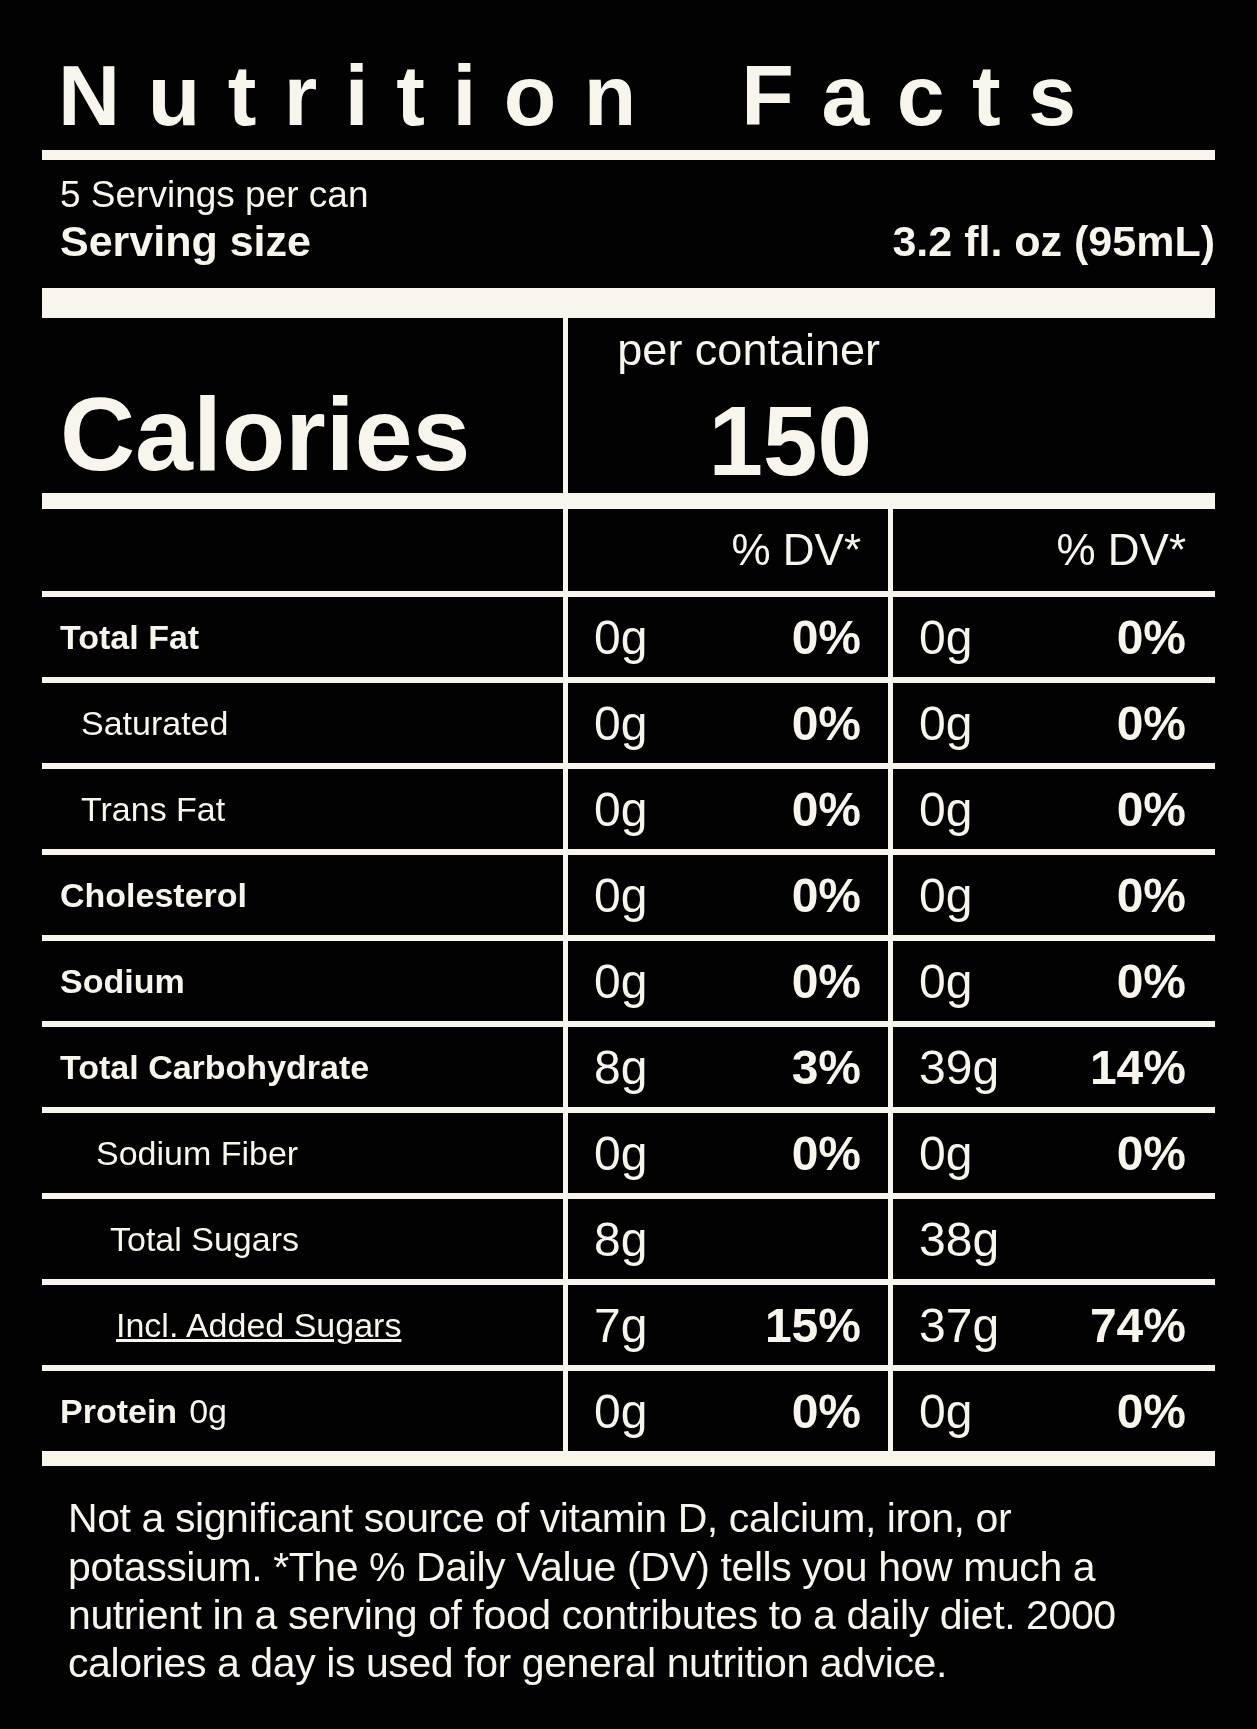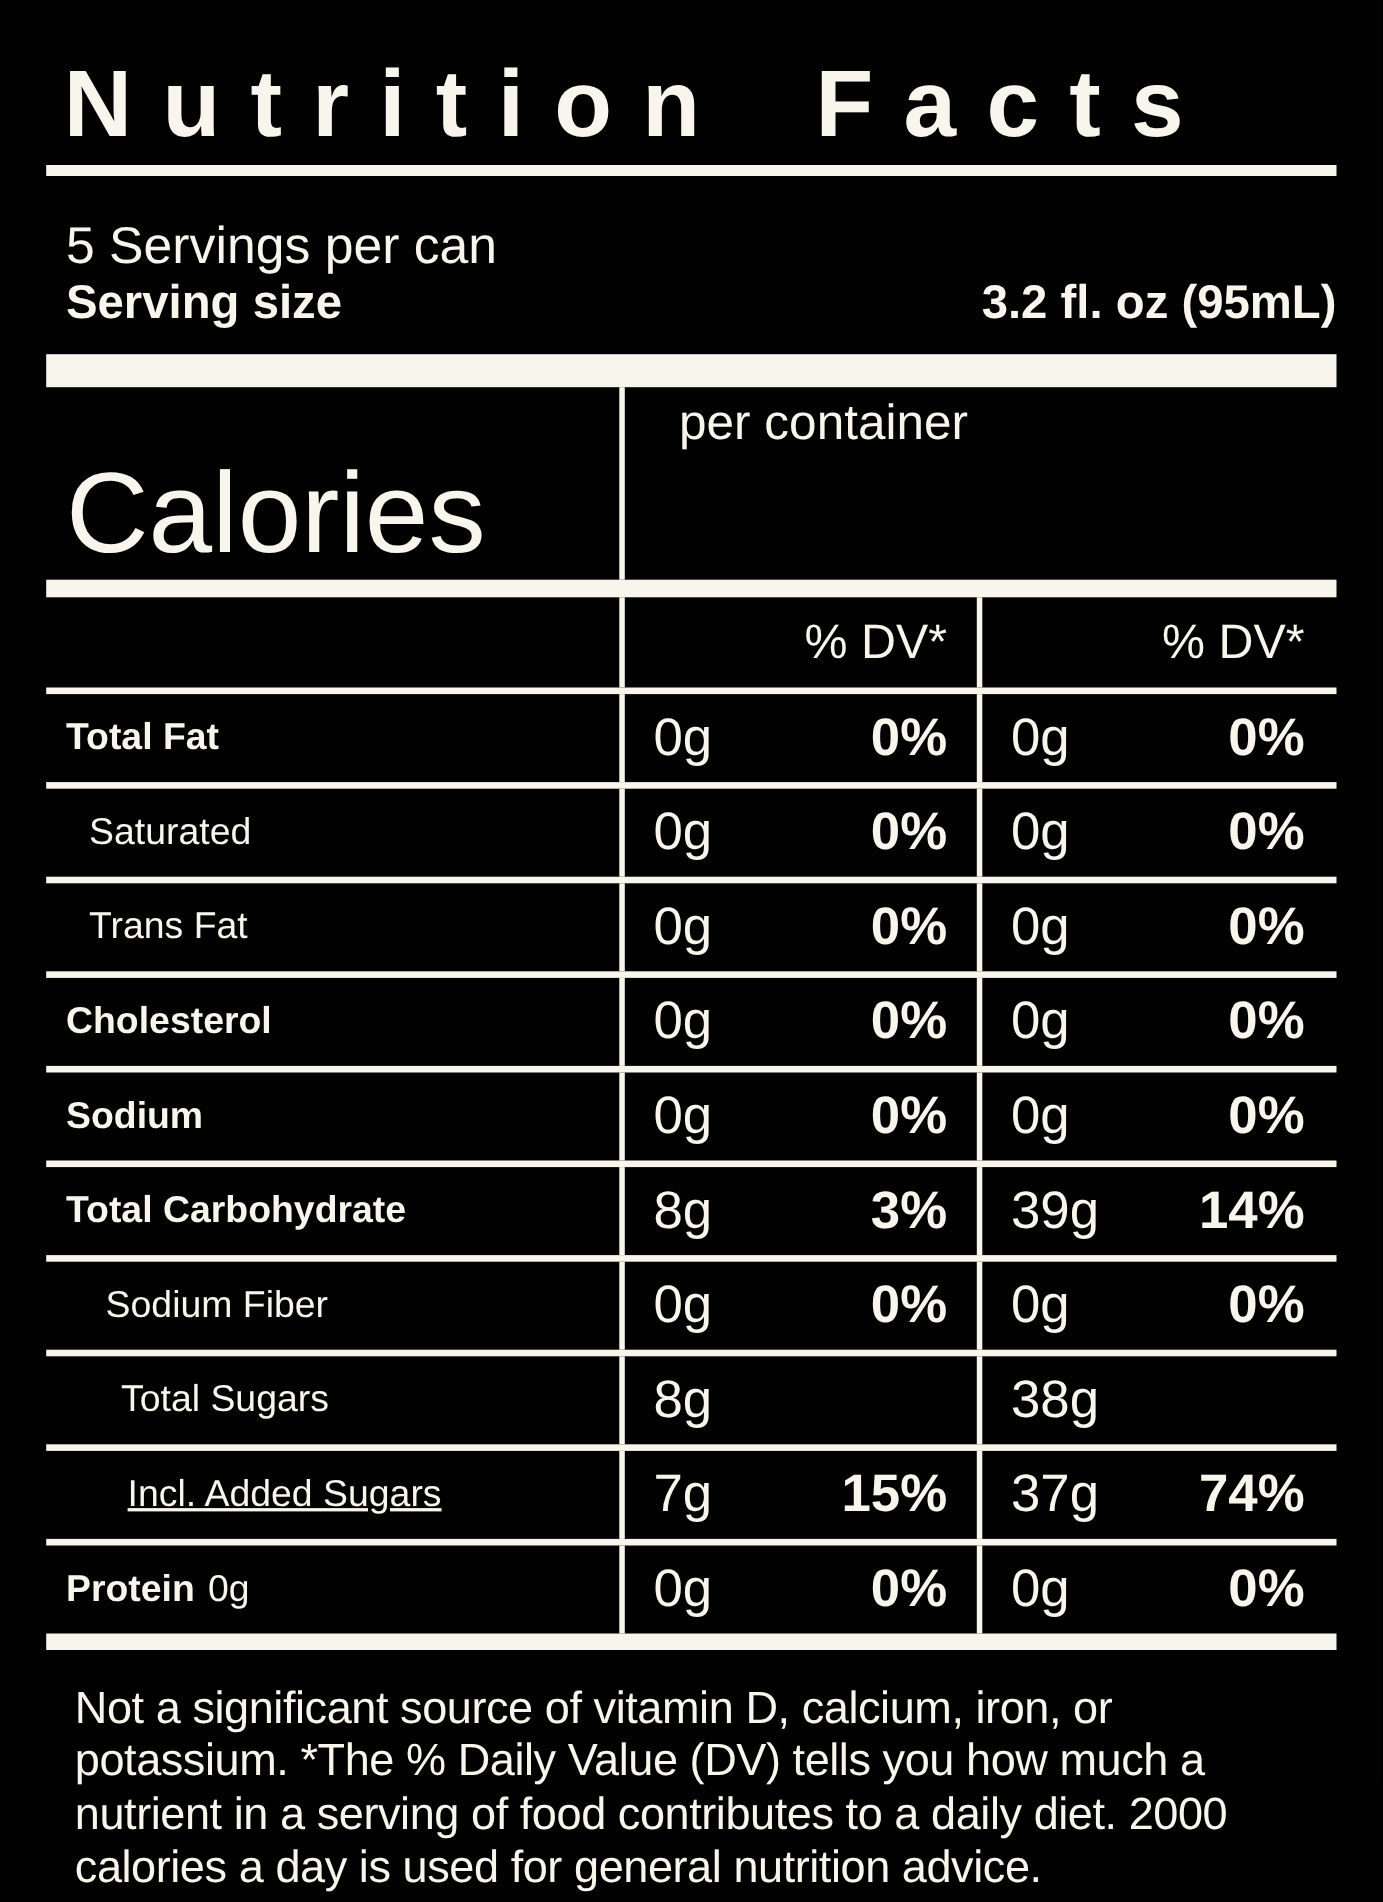--- a/index.html
+++ b/index.html
@@ -17,32 +17,32 @@
     overflow:hidden;
     font-family:"Liberation Sans", sans-serif;
   }
   
   .title{
     margin:52px 0 0 16px;
     font-size:86px;font-weight:bold;line-height:1;
     letter-spacing:0.32em;word-spacing:26px;white-space:nowrap;
   }
   .rule-a{height:10px;background:var(--ink);margin-top:12px;}
-  .servings{margin:36px 0 0 18px;font-size:47px;line-height:1.16;}
+  .servings{margin:14px 0 0 18px;font-size:37px;line-height:1.16;}
   .ss-row{
     display:flex;justify-content:space-between;align-items:center;
     margin-left:18px;font-size:43px;font-weight:bold;line-height:1.15;
   }
   .bar-b{height:30px;background:var(--ink);margin-top:22px;}
   
   .cal-grid{display:grid;grid-template-columns:521px 325px 325px;height:175px;}
   .cal-name{
     display:flex;align-items:flex-end;
     padding:0 0 12px 18px;
-    font-size:104px;font-weight:normal;line-height:0.9;white-space:nowrap;
+    font-size:104px;font-weight:bold;line-height:0.9;white-space:nowrap;
   }
   .cal-col{
     border-left:5px solid var(--ink);
     display:flex;flex-direction:column;justify-content:space-between;align-items:flex-end;
     padding:8px 8px 10px 0;box-sizing:border-box;
   }
   .cal-hdr{font-size:45px;line-height:1.05;}
   .cal-num{font-size:98px;font-weight:bold;line-height:0.85;margin-right:8px;}
   .rule-med{height:16px;background:var(--ink);}
   
@@ -93,20 +93,21 @@
     <span>Serving size</span>
     <span>3.2 fl. oz (95mL)</span>
   </div>
 
   <div class="bar-b"></div>
 
   <div class="cal-grid">
     <div class="cal-name">Calories</div>
     <div class="cal-col">
       <span class="cal-hdr">per container</span>
+      <span class="cal-num">150</span>
     </div>
   </div>
 
   <div class="rule-med"></div>
 
   <div class="dv-grid">
     <div></div>
     <div class="dv-cell">% DV*</div>
     <div class="dv-cell">% DV*</div>
   </div>

